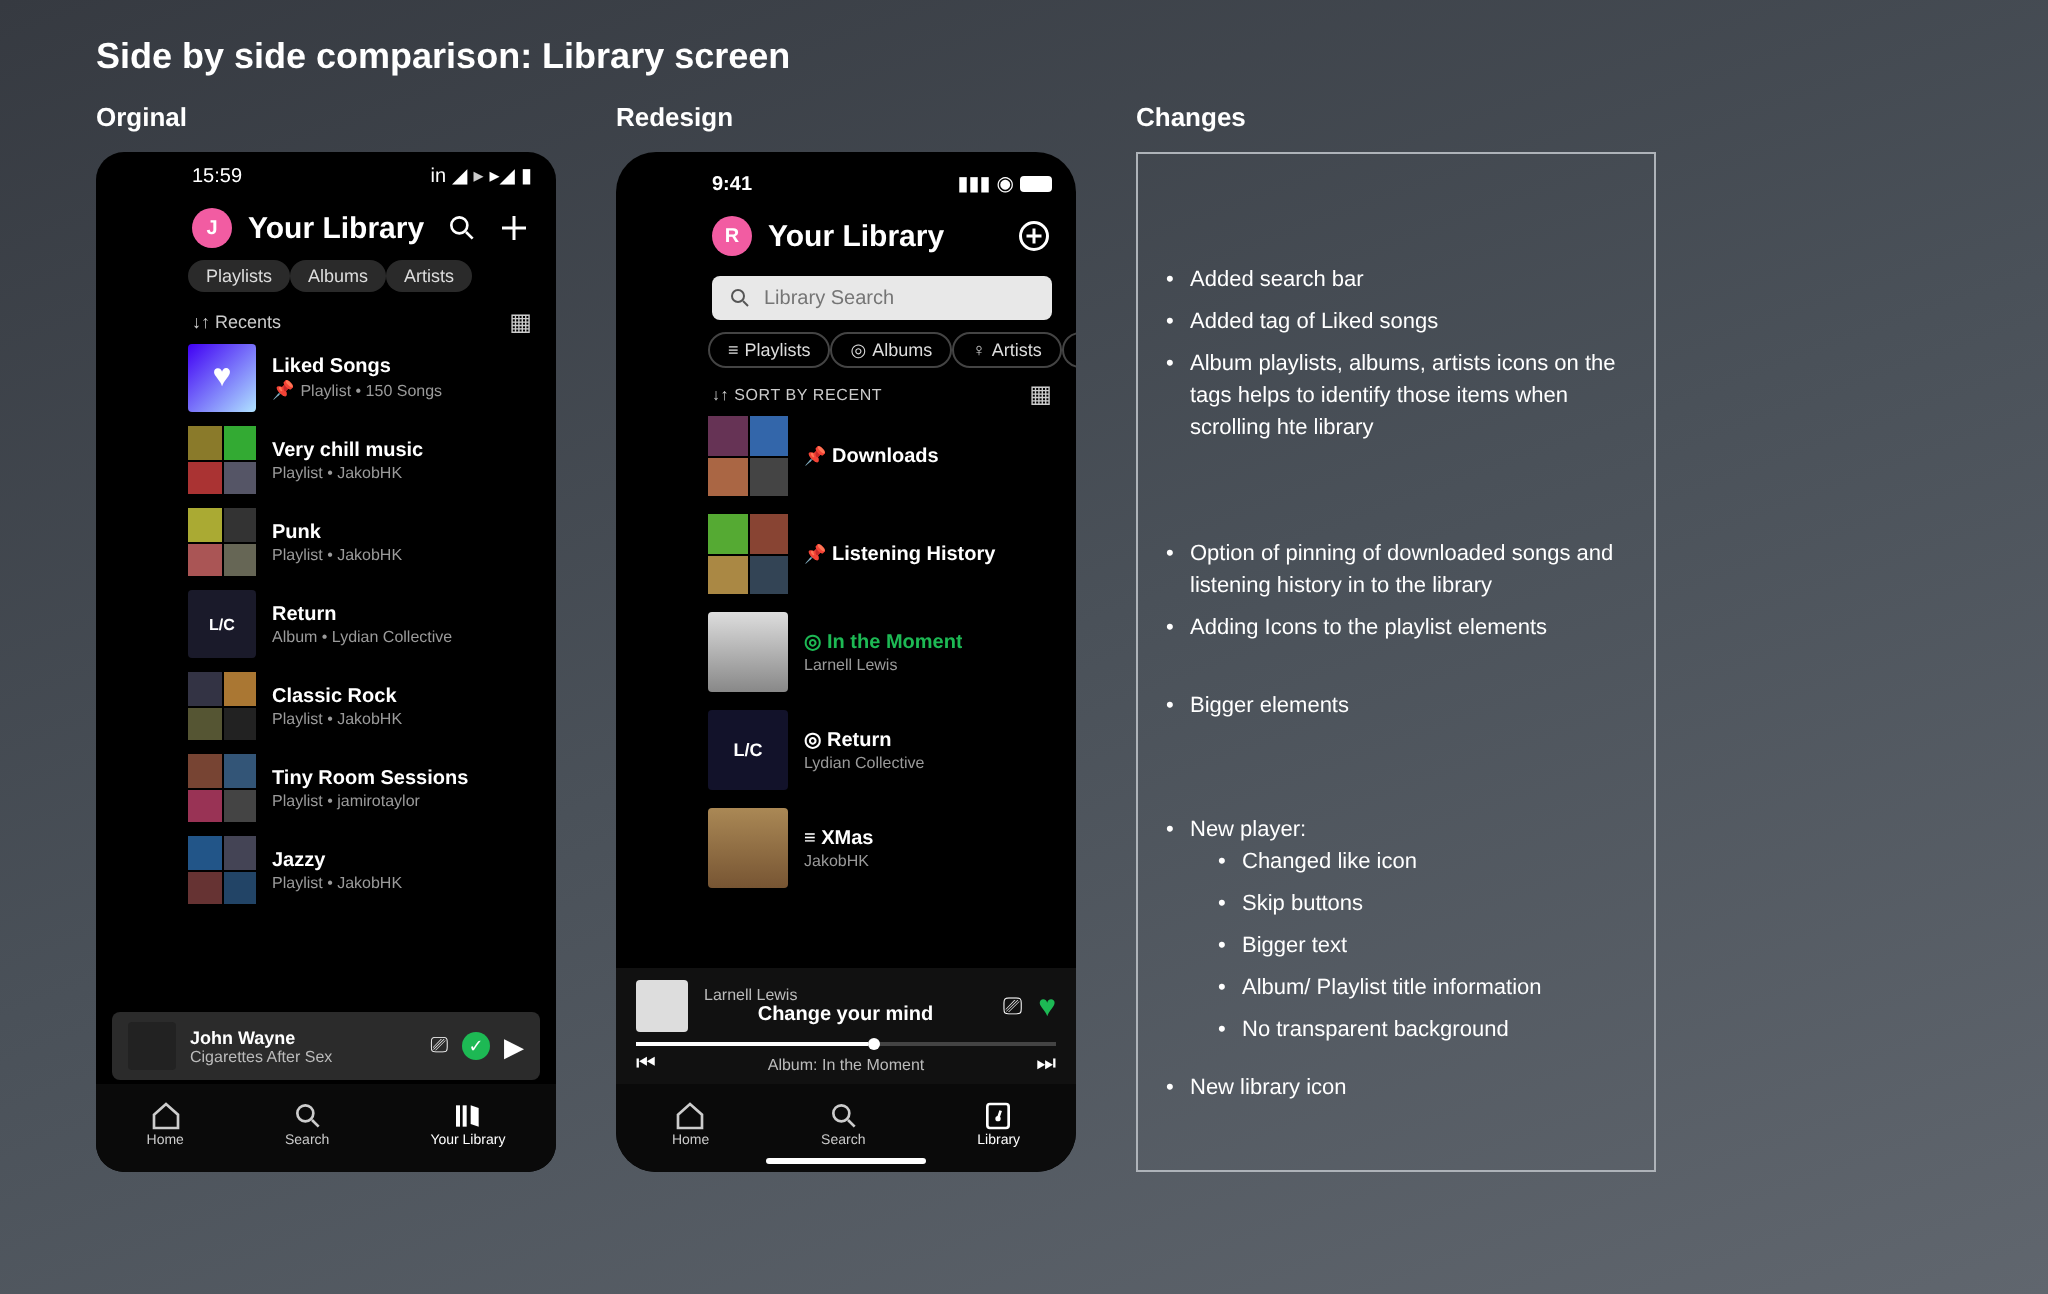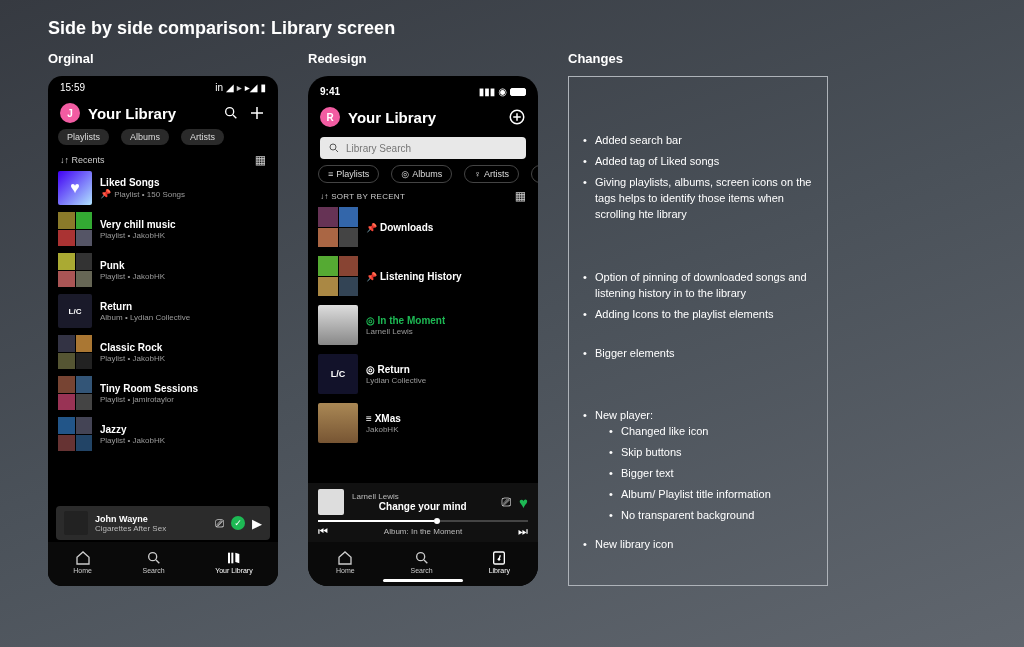--- a/index.html
+++ b/index.html
@@ -9,29 +9,30 @@
     font-family: -apple-system, "Helvetica Neue", Arial, sans-serif;
     color: #fff; overflow: hidden;
   }
   .page-title { font-size: 18px; font-weight: 600; padding: 18px 0 12px 48px; }
   .cols { display: flex; gap: 30px; padding: 0 48px; }
   .col-label { font-size: 13px; font-weight: 600; margin-bottom: 10px; }
   .phone {
     width: 230px; height: 510px; background:#000; border-radius: 14px;
     position: relative; overflow: hidden; color:#fff;
     font-size: 10px;
+    padding-left: 36px;
   }
   .phone.redesign { border-radius: 20px; }
   .status { display:flex; justify-content:space-between; padding:6px 12px 2px; font-size:10px; align-items:center;}
   .status .right { display:flex; gap:3px; align-items:center;}
   .header { display:flex; align-items:center; padding:8px 12px 6px; gap:8px;}
   .avatar { width:20px; height:20px; border-radius:50%; display:flex; align-items:center; justify-content:center; font-size:10px; font-weight:600;}
   .title { font-size:15px; font-weight:700; flex:1;}
   .hicon { width:18px; height:18px; display:flex; align-items:center; justify-content:center;}
-  .chips { display:flex; gap:12px; padding:0 10px 6px; flex-wrap:nowrap; overflow:hidden;}
+  .chips { display:flex; gap:0; padding:0 10px 6px; flex-wrap:nowrap; overflow:hidden;}
   .chip { background:#2a2a2a; border-radius:11px; padding:3px 9px; font-size:9px; color:#ddd; display:flex; align-items:center; gap:3px;}
   .chip.out { background:transparent; border:1px solid #444;}
   .sortrow { display:flex; justify-content:space-between; align-items:center; padding:2px 12px 4px; font-size:9px; color:#ccc;}
   .sortrow .grid-ic { font-size:12px;}
   .list { padding:0 10px; display:flex; flex-direction:column; gap:7px;}
   .row { display:flex; align-items:center; gap:8px;}
   .thumb { width:34px; height:34px; background:#333; border-radius:2px; flex-shrink:0; display:flex; align-items:center; justify-content:center;}
   .thumb.lg { width:40px; height:40px;}
   .thumb.liked { background:linear-gradient(135deg,#4000F4,#b0e3ff);}
   .grid2 { width:34px; height:34px; display:grid; grid-template-columns:1fr 1fr; grid-template-rows:1fr 1fr; gap:1px; flex-shrink:0;}
@@ -378,21 +379,21 @@
     </div>
   </div>
 
   <div>
     <div class="col-label">Changes</div>
     <div class="changes-box">
       <div class="gap-lg"></div>
       <ul>
         <li>Added search bar</li>
         <li>Added tag of Liked songs</li>
-        <li>Giving playlists, albums, screen icons on the tags helps to identify those items when scrolling hte library</li>
+        <li>Album playlists, albums, artists icons on the tags helps to identify those items when scrolling hte library</li>
       </ul>
       <div class="gap-lg"></div>
       <ul>
         <li>Option of pinning of downloaded songs and listening history in to the library</li>
         <li>Adding Icons to the playlist elements</li>
       </ul>
       <div class="gap"></div>
       <ul>
         <li>Bigger elements</li>
       </ul>

